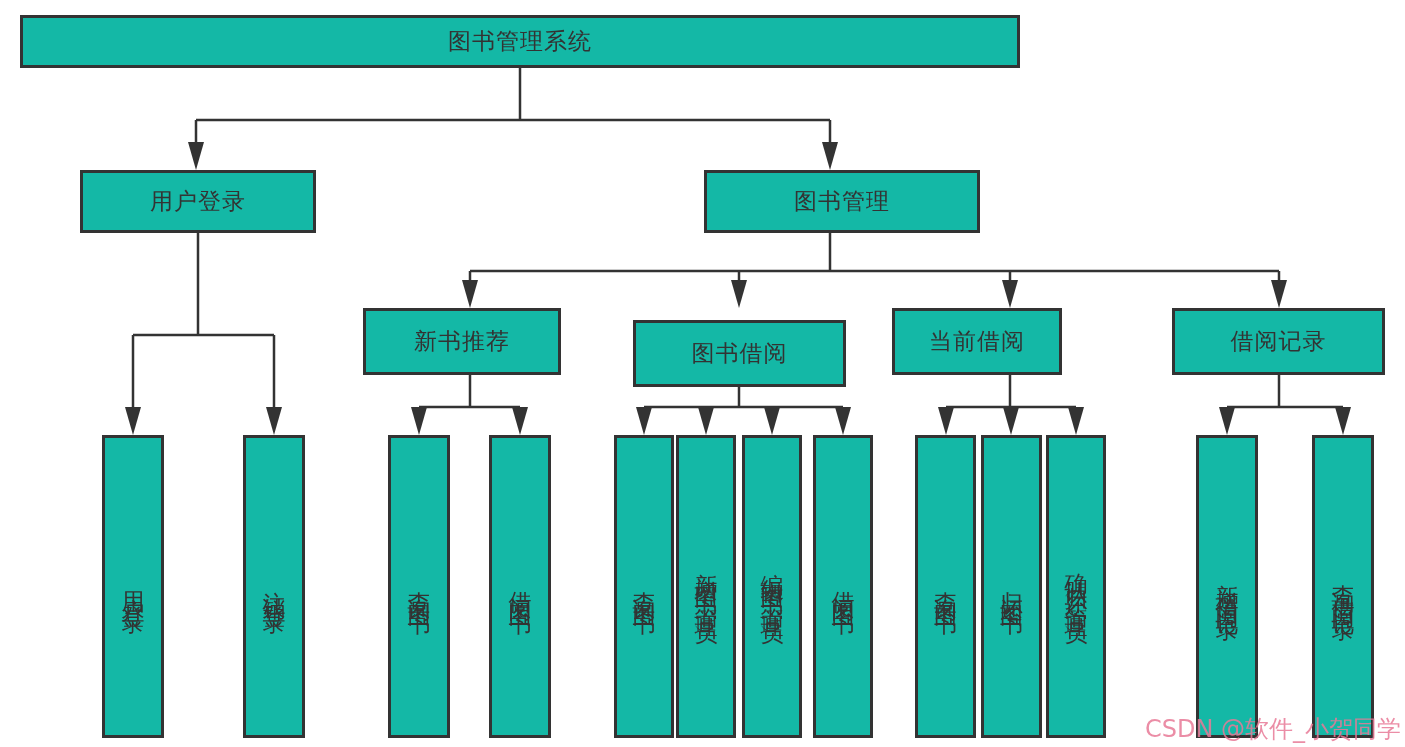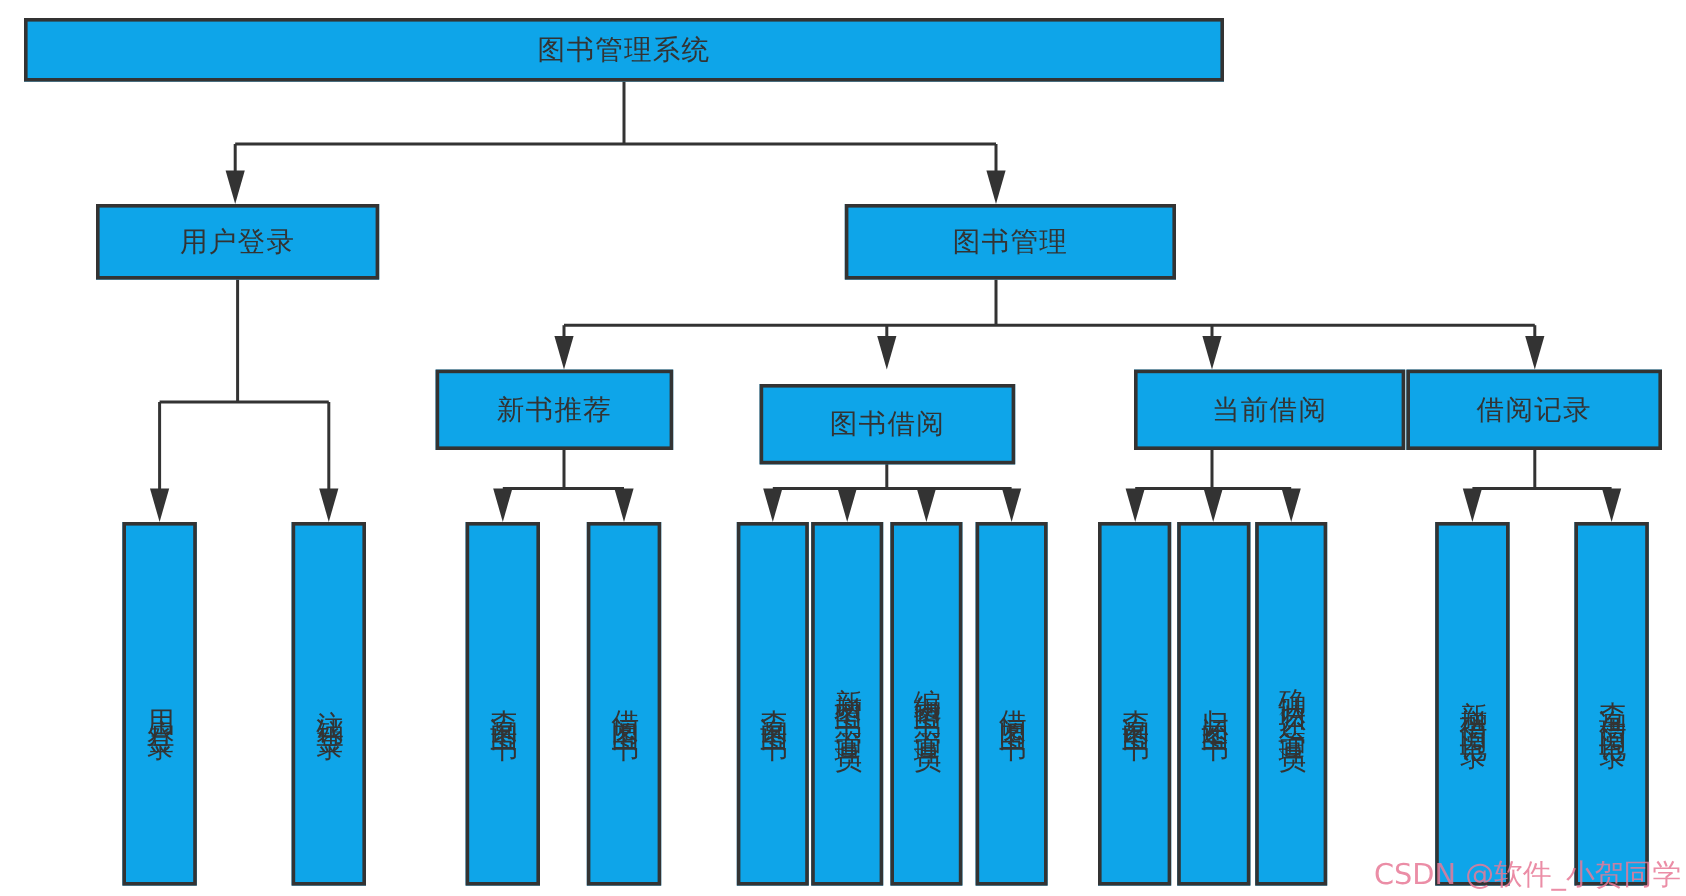--- a/index.html
+++ b/index.html
@@ -13,21 +13,21 @@
   body{
     width:1405px;height:747px;position:relative;overflow:hidden;
     background:var(--bg);
     font-family:"DejaVu Sans","Liberation Sans",sans-serif;
   }
   #canvas{position:absolute;inset:0;}
   svg.connectors{position:absolute;left:0;top:0;}
   .node{
     position:absolute;
     border:3px solid var(--box-border);
-    background:#0ea5e9;
+    background:#14b8a6;
     color:var(--text);
     display:flex;align-items:center;justify-content:center;
     box-sizing:border-box;
     text-align:center;
   }
   .node.h{font-size:23px;letter-spacing:1px;}
   .node.v{
     writing-mode:vertical-rl;
     text-orientation:mixed;
     font-size:23px;
@@ -103,21 +103,21 @@
     <polygon class="arrow" points="1335,407 1351,407 1343,435"></polygon>
   </svg>
 
   <div class="node h" style="left:20px;top:15px;width:1000px;height:53px">图书管理系统</div>
 
   <div class="node h" style="left:80px;top:170px;width:236px;height:63px">用户登录</div>
   <div class="node h" style="left:704px;top:170px;width:276px;height:63px">图书管理</div>
 
   <div class="node h" style="left:363px;top:308px;width:198px;height:67px">新书推荐</div>
   <div class="node h" style="left:633px;top:320px;width:213px;height:67px">图书借阅</div>
-  <div class="node h" style="left:945px;top:308px;width:226px;height:67px">当前借阅</div>
+  <div class="node h" style="left:892px;top:308px;width:170px;height:67px">当前借阅</div>
   <div class="node h" style="left:1172px;top:308px;width:213px;height:67px">借阅记录</div>
 
   <div class="node v" style="left:102px;top:435px;width:62px;height:303px">用户登录</div>
   <div class="node v" style="left:243px;top:435px;width:62px;height:303px">注销登录</div>
 
   <div class="node v" style="left:388px;top:435px;width:62px;height:303px">查询图书</div>
   <div class="node v" style="left:489px;top:435px;width:62px;height:303px">借阅图书</div>
 
   <div class="node v" style="left:614px;top:435px;width:60px;height:303px">查询图书</div>
   <div class="node v" style="left:676px;top:435px;width:60px;height:303px">新增图书（管理员）</div>

